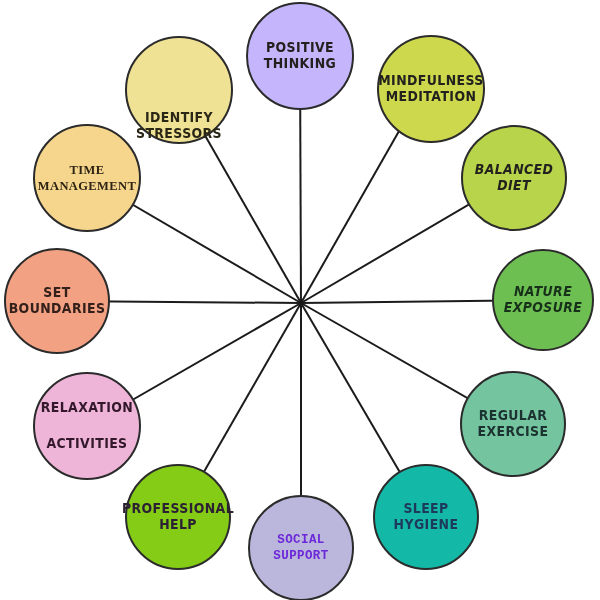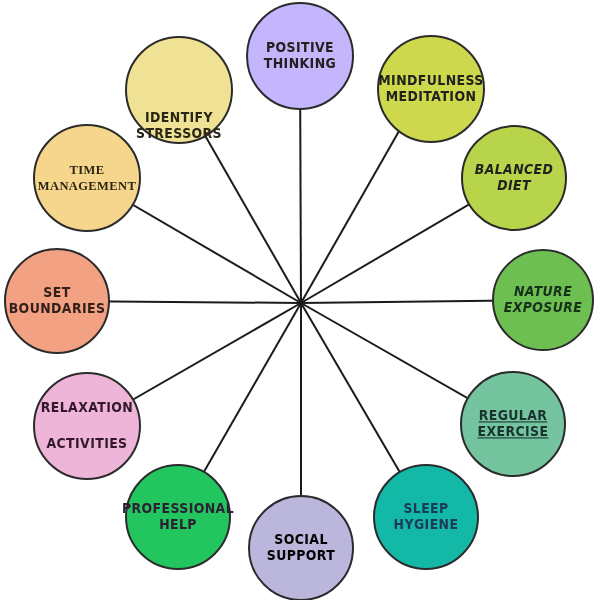--- a/index.html
+++ b/index.html
@@ -74,33 +74,33 @@
         <span>MEDITATION</span>
       </div>
       <div class="node sat" style="left: 461px; top: 125px; height: 106px; width: 106px; background: rgb(183, 212, 75); color: rgb(34, 33, 29); border-color: rgb(43, 43, 43); font-style: italic;">
         <span>BALANCED</span>
         <span>DIET</span>
       </div>
       <div class="node sat" style="left: 492px; top: 249px; height: 102px; width: 102px; background: rgb(109, 191, 81); color: rgb(23, 48, 26); border-color: rgb(43, 43, 43); font-style: italic;">
         <span>NATURE</span>
         <span>EXPOSURE</span>
       </div>
-      <div class="node sat" style="left: 460px; top: 371px; height: 106px; width: 106px; background: rgb(116, 196, 160); color: rgb(28, 50, 48); border-color: rgb(43, 43, 43); text-decoration: underline;">
+      <div class="node sat" style="left: 460px; top: 371px; height: 106px; width: 106px; background: rgb(116, 196, 160); color: rgb(28, 50, 48); border-color: rgb(43, 43, 43);">
         <span>REGULAR</span>
         <span>EXERCISE</span>
       </div>
       <div class="node sat" style="left: 373px; top: 464px; height: 106px; width: 106px; background: #14b8a6; color: rgb(29, 58, 92); border-color: rgb(43, 43, 43);">
         <span>SLEEP</span>
         <span>HYGIENE</span>
       </div>
-      <div class="node sat" style="left: 248px; top: 495px; height: 106px; width: 106px; background: rgb(186, 182, 220); color: #000000; border-color: rgb(43, 43, 43);">
+      <div class="node sat" style="left: 248px; top: 495px; height: 106px; width: 106px; background: rgb(186, 182, 220); color: #6d28d9; border-color: rgb(43, 43, 43); font-family: Liberation Mono, monospace;">
         <span>SOCIAL</span>
         <span>SUPPORT</span>
       </div>
-      <div class="node sat" style="left: 125px; top: 464px; height: 106px; width: 106px; background: #22c55e; color: rgb(44, 32, 51); border-color: rgb(43, 43, 43);">
+      <div class="node sat" style="left: 125px; top: 464px; height: 106px; width: 106px; background: #84cc16; color: rgb(44, 32, 51); border-color: rgb(43, 43, 43);">
         <span>PROFESSIONAL</span>
         <span>HELP</span>
       </div>
       <div class="node sat" style="left: 33px; top: 372px; height: 108px; width: 108px; background: rgb(239, 181, 216); color: rgb(51, 24, 43); border-color: rgb(43, 43, 43); gap: 20px;">
         <span>RELAXATION</span>
         <span>ACTIVITIES</span>
       </div>
       <div class="node sat" style="left: 4px; top: 248px; height: 106px; width: 106px; background: rgb(242, 162, 131); color: rgb(51, 32, 26); border-color: rgb(43, 43, 43);">
         <span>SET</span>
         <span>BOUNDARIES</span>

